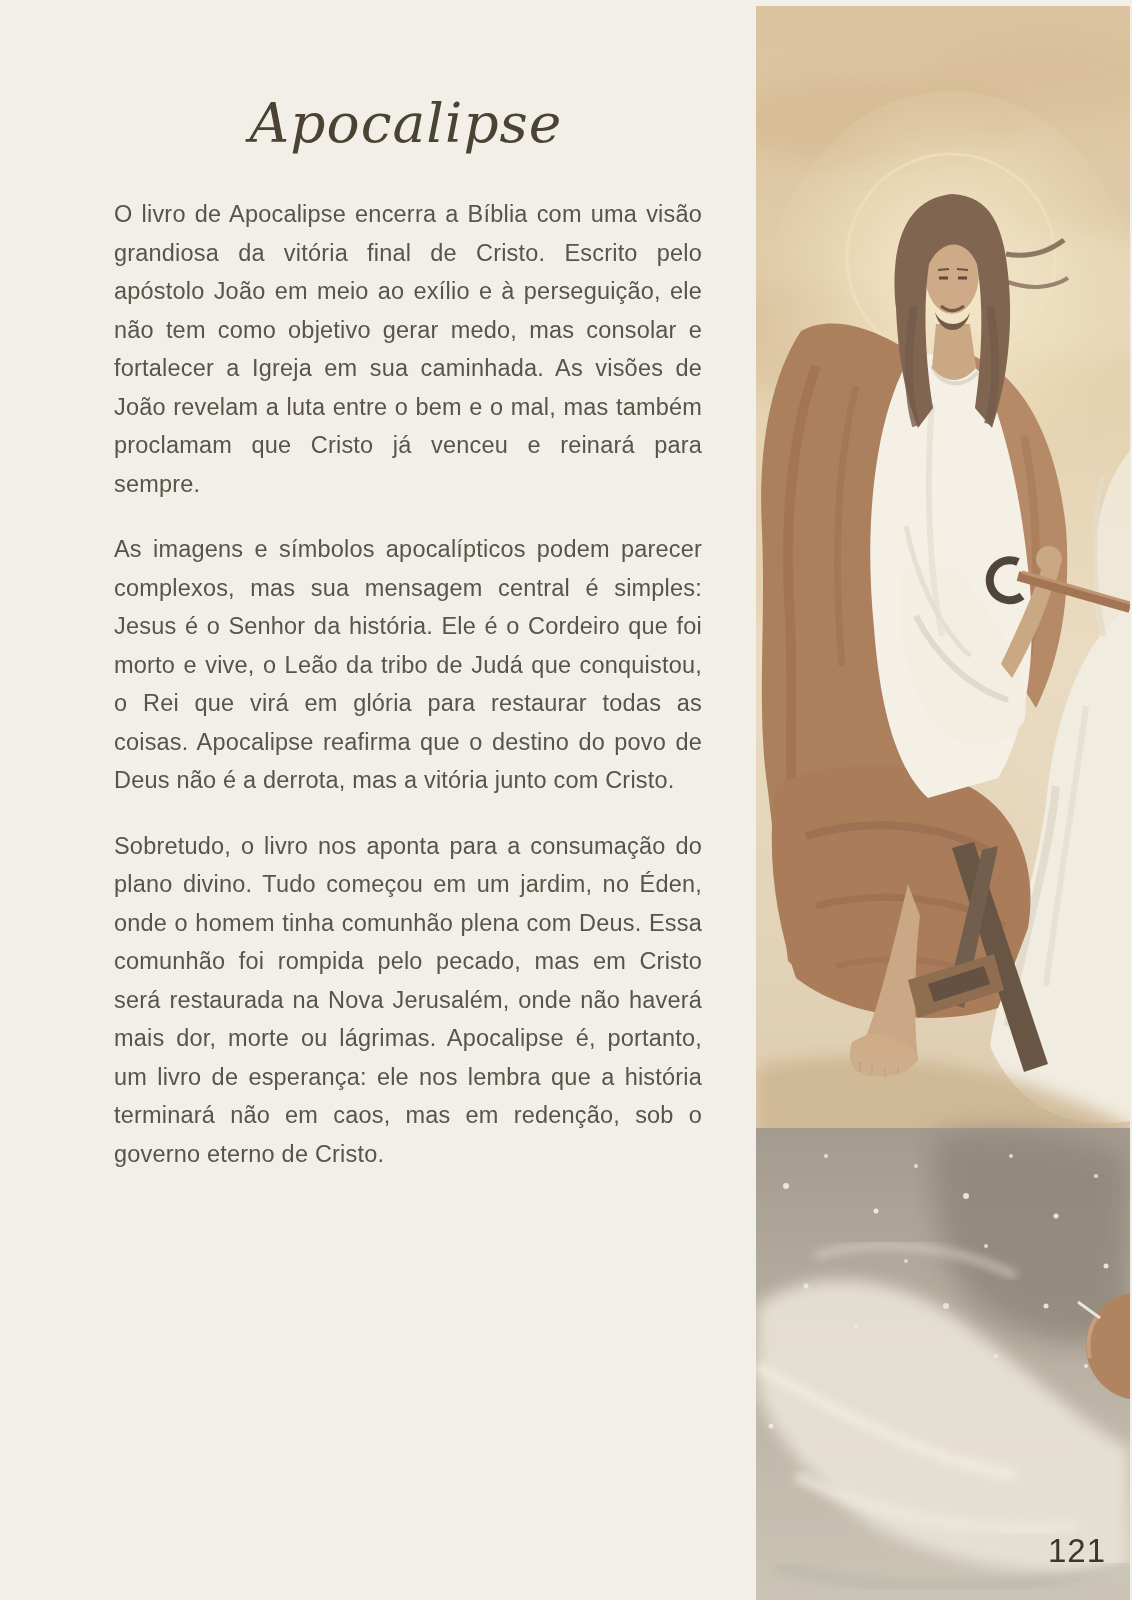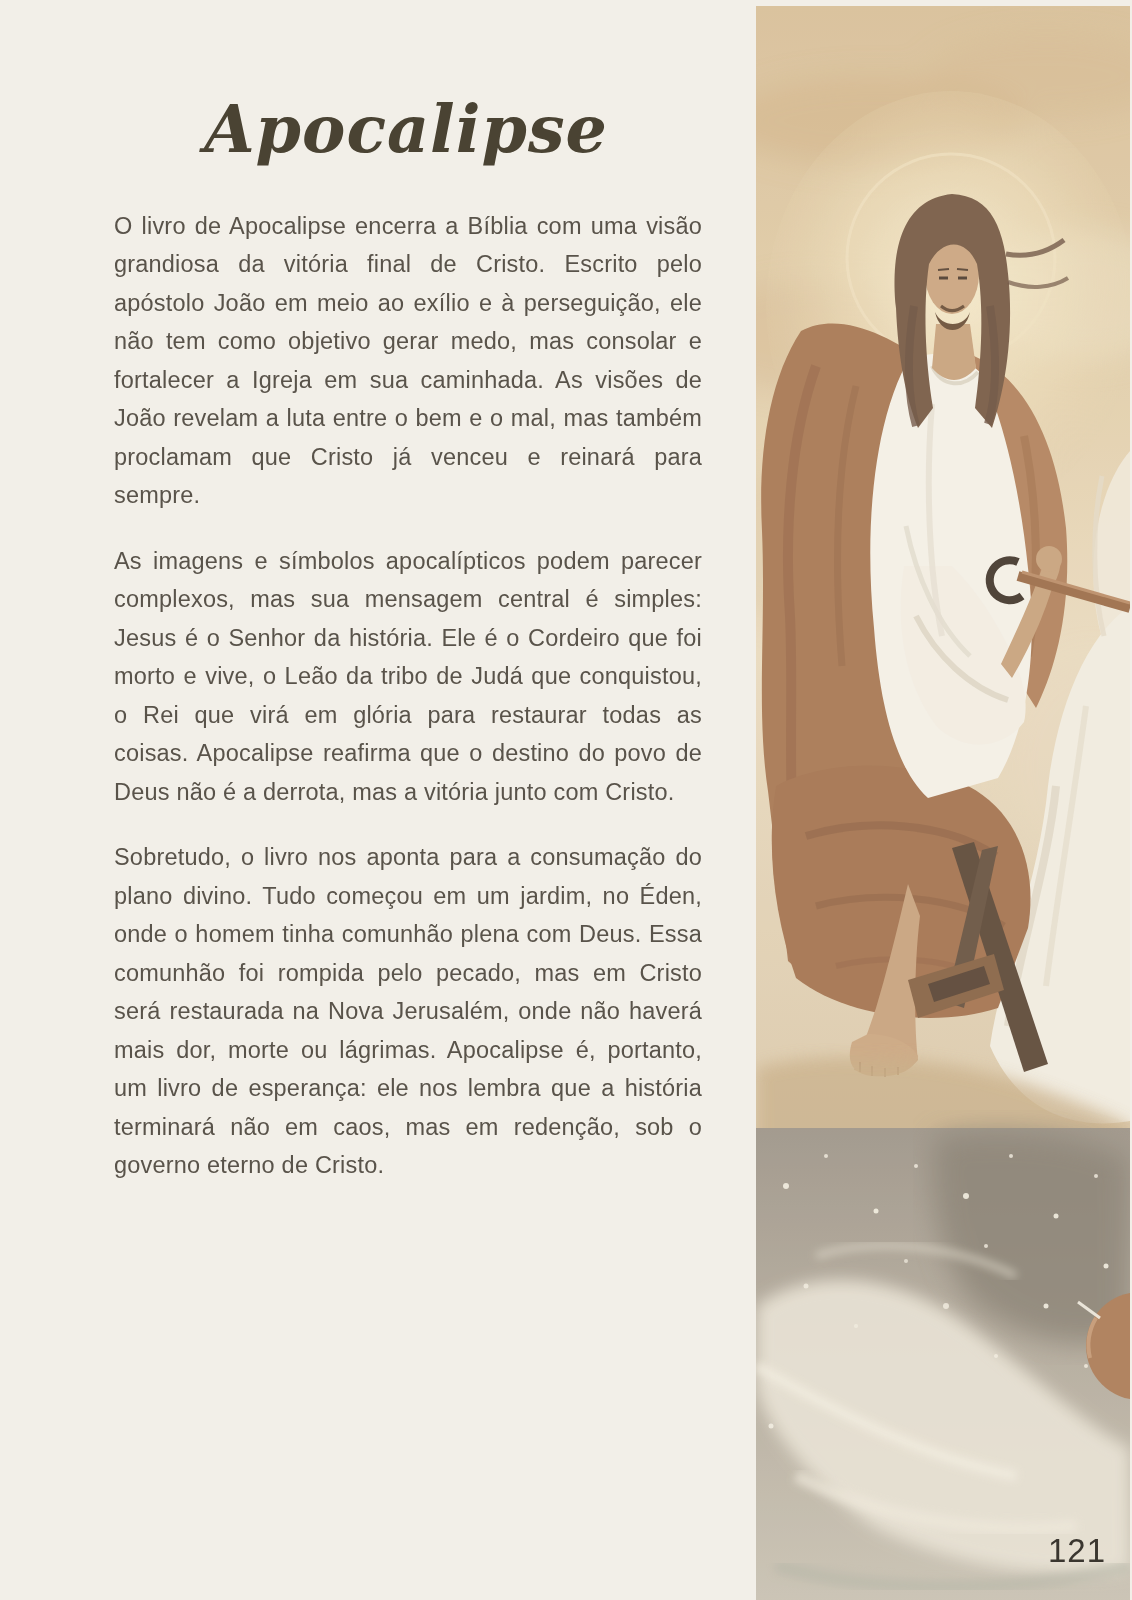--- a/index.html
+++ b/index.html
@@ -14,22 +14,22 @@
   .text-col{
     position:absolute;
     left:110px;top:0;width:592px;
     padding-top:92px;
     box-sizing:border-box;
   }
   h1.title{
     margin:0 0 40px 0;
     font-family:"DejaVu Serif","Liberation Serif",serif;
     font-style:italic;
-    font-weight:700;
-    font-size:65px;
+    font-weight:400;
+    font-size:55px;
     line-height:1.15;
     text-align:center;
     color:#4A4333;
     letter-spacing:1px;
   }
   p.body-par{
     margin:0 0 27px 4px;
     font-size:23.5px;
     line-height:38.5px;
     color:#59534A;

